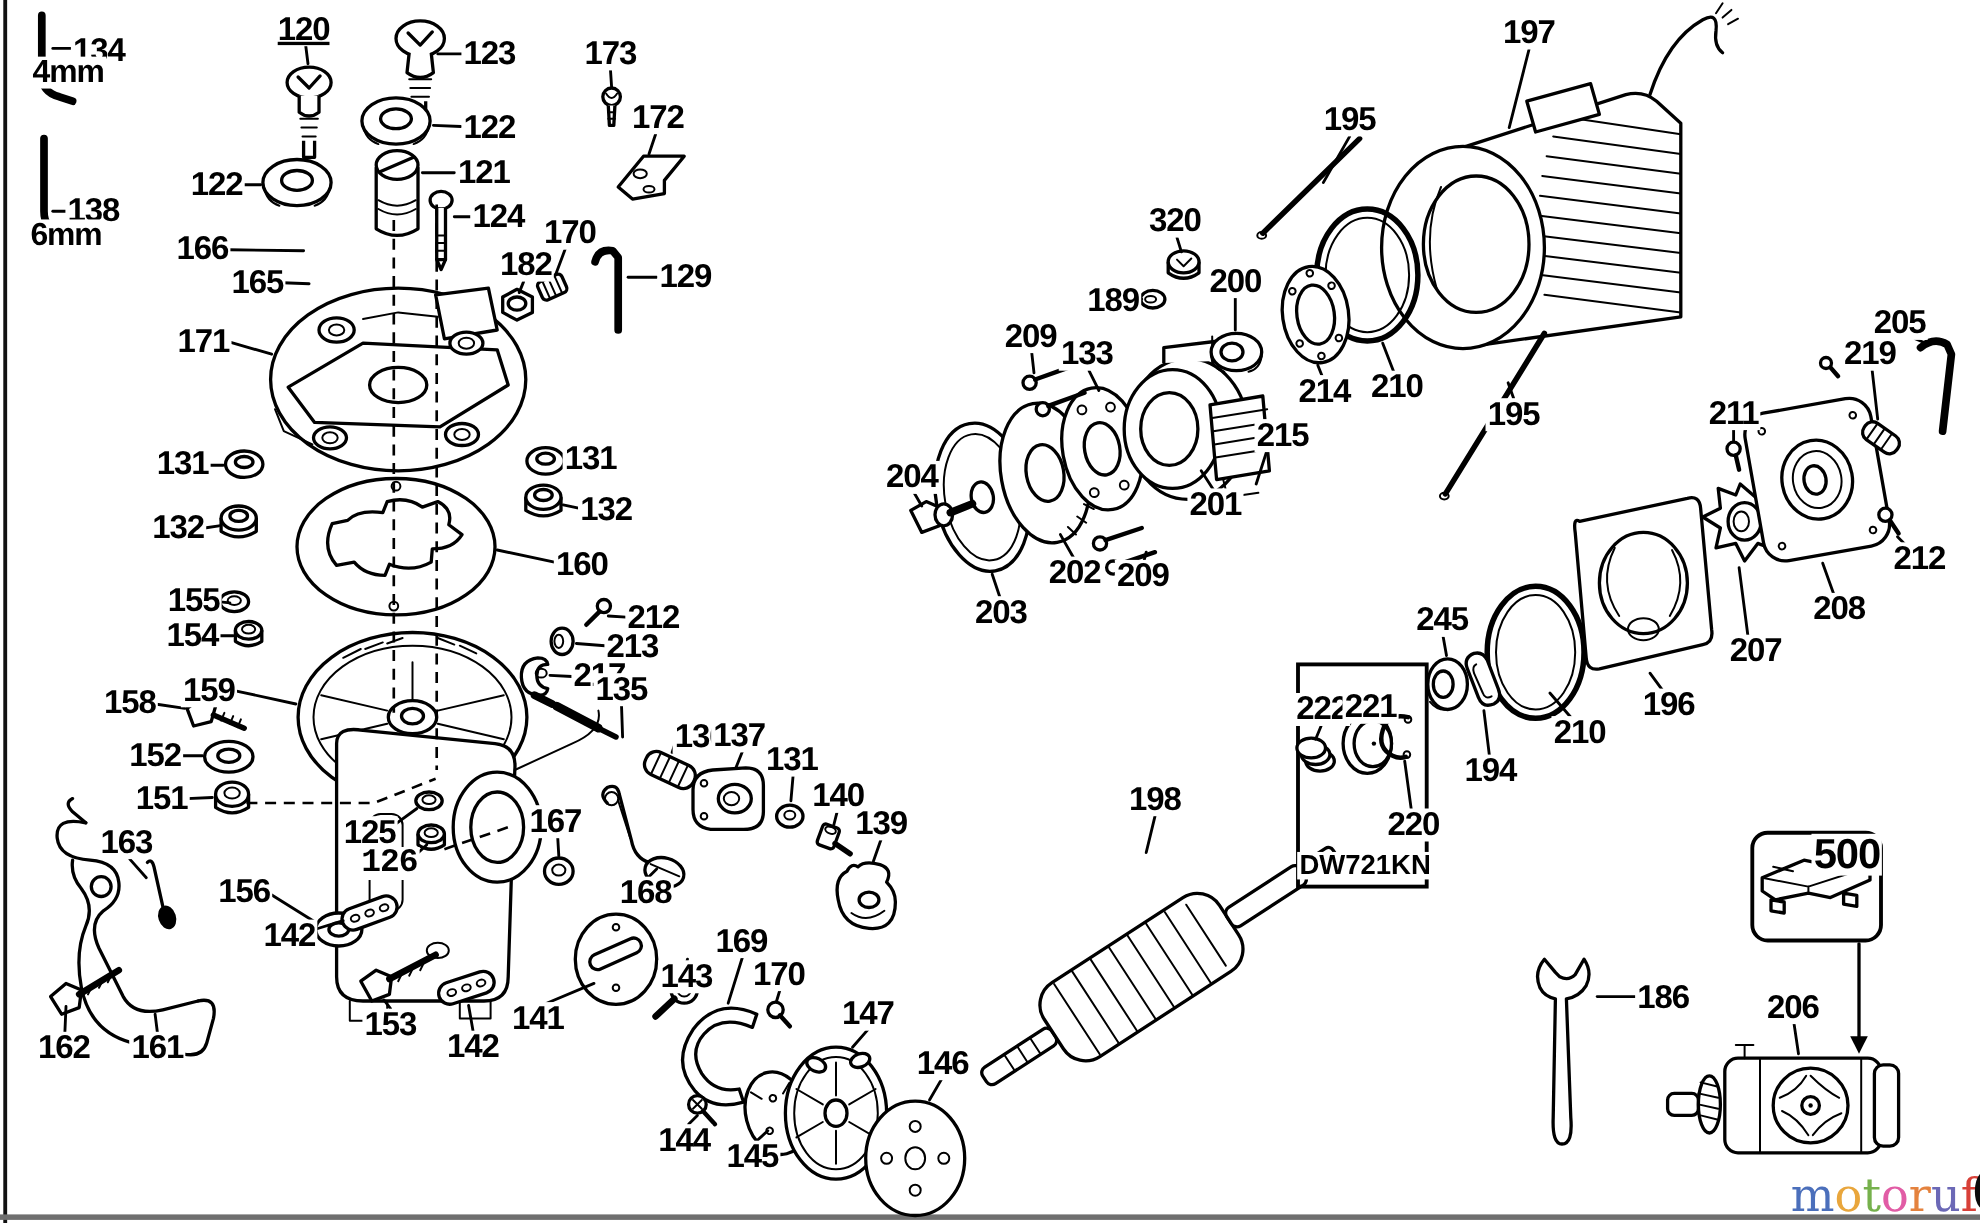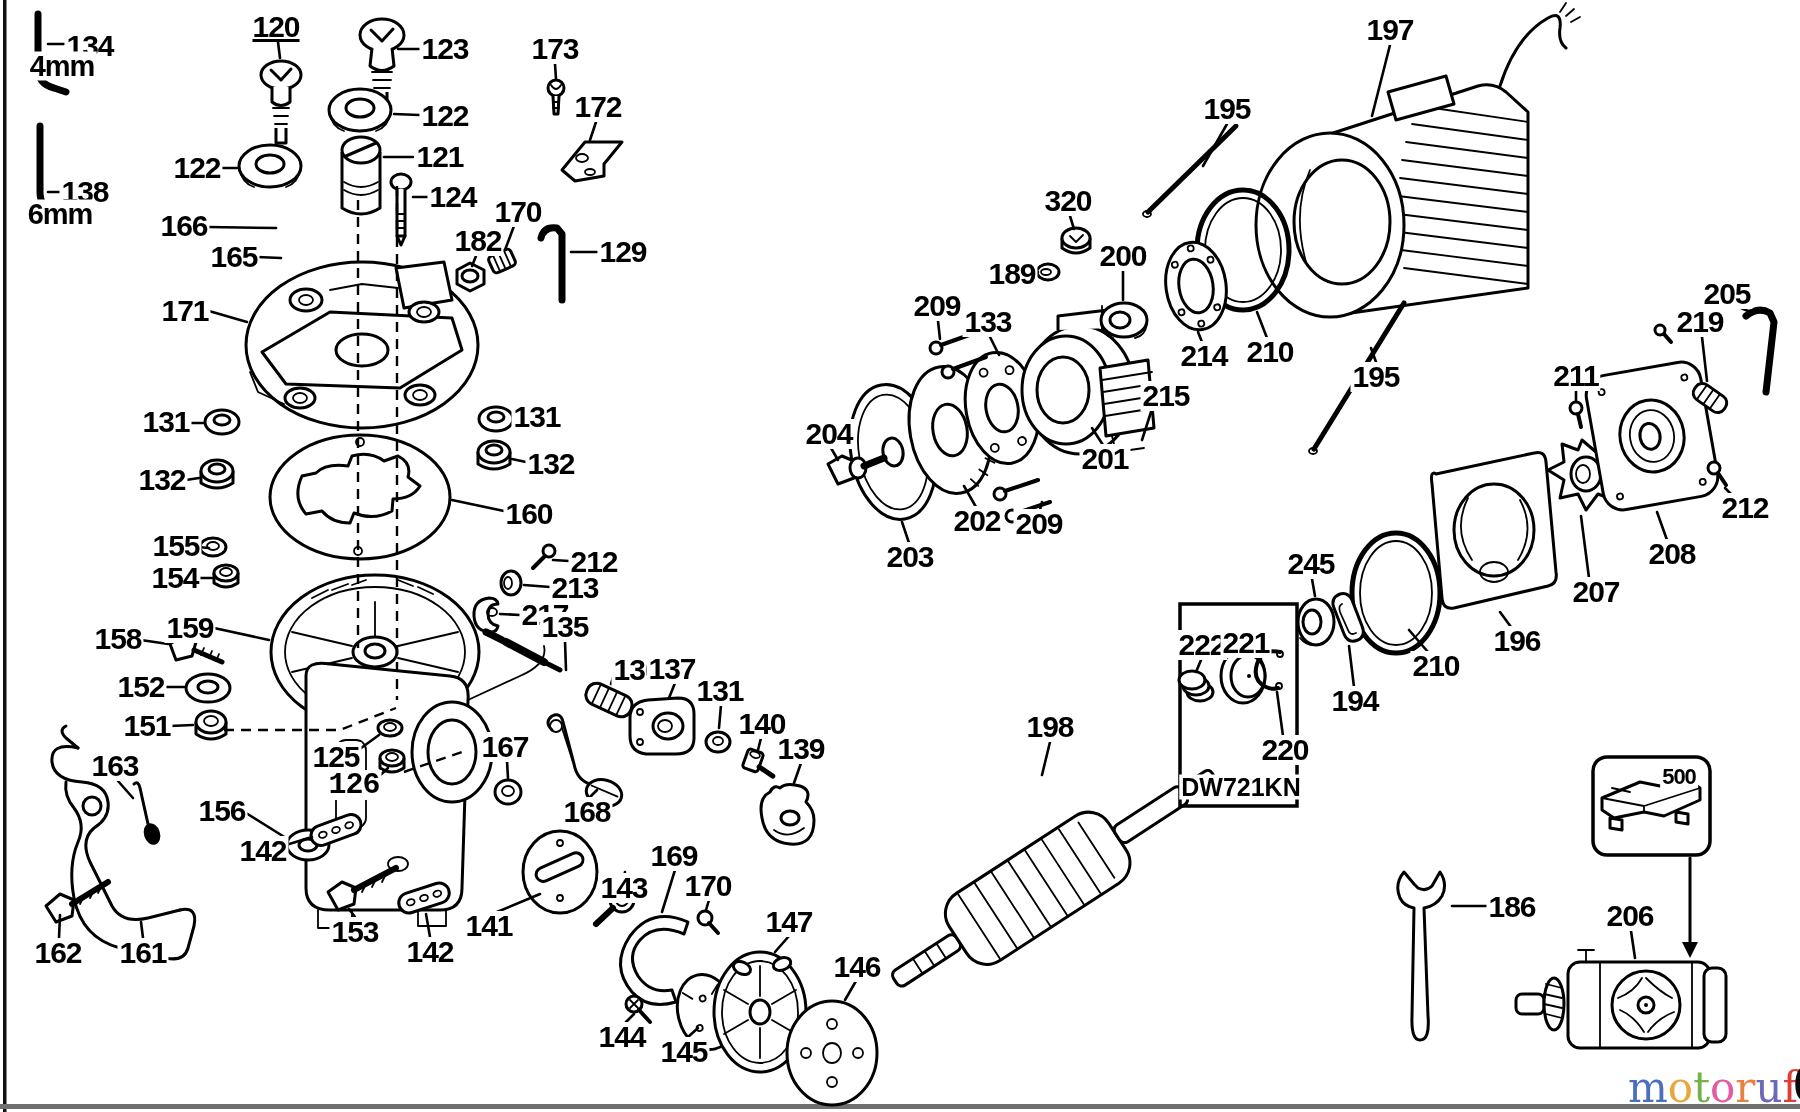--- a/index.html
+++ b/index.html
@@ -5,21 +5,21 @@
   html,body{margin:0;padding:0;background:#fff;}
   #stage{position:relative;width:1800px;height:1112px;background:#fff;overflow:hidden;
          font-family:"Liberation Sans",sans-serif;}
   #drawing,#leaders{position:absolute;left:0;top:0;}
   #callouts{position:absolute;left:0;top:0;width:1800px;height:1112px;}
   .callout{position:absolute;transform:translate(-50%,-50%);
            font:bold 30px/1 "Liberation Sans",sans-serif;letter-spacing:-1px;
            color:#000;background:#fff;padding:0 2px;white-space:nowrap;}
   .callout.model{font-size:25px;letter-spacing:0;}
   .callout.size{font-size:29px;}
-  .callout.kit{font-size:22px;}
+  .callout.kit{font-size:38px;}
   #watermark{position:absolute;left:1628px;top:1056px;width:172px;height:56px;
              font-family:"DejaVu Serif",serif;font-size:42px;line-height:56px;white-space:nowrap;}
   .wm-letter{display:inline-block;}
   .wm-mark{display:inline-block;font-weight:bold;font-size:52px;color:#0b0b0b;margin-left:-6px;}
   
   .s{fill:none;stroke:#000;stroke-width:3;stroke-linecap:round;stroke-linejoin:round;}
   .f{fill:#fff;stroke:#000;stroke-width:3;stroke-linejoin:round;}
   .t{stroke-width:1.8;}
   .w4{stroke-width:4;} .w5{stroke-width:5;} .w6{stroke-width:6;} .w7{stroke-width:7;} .w8{stroke-width:8;}
   .k{fill:none;stroke:#000;stroke-width:7;stroke-linecap:round;stroke-linejoin:round;}

